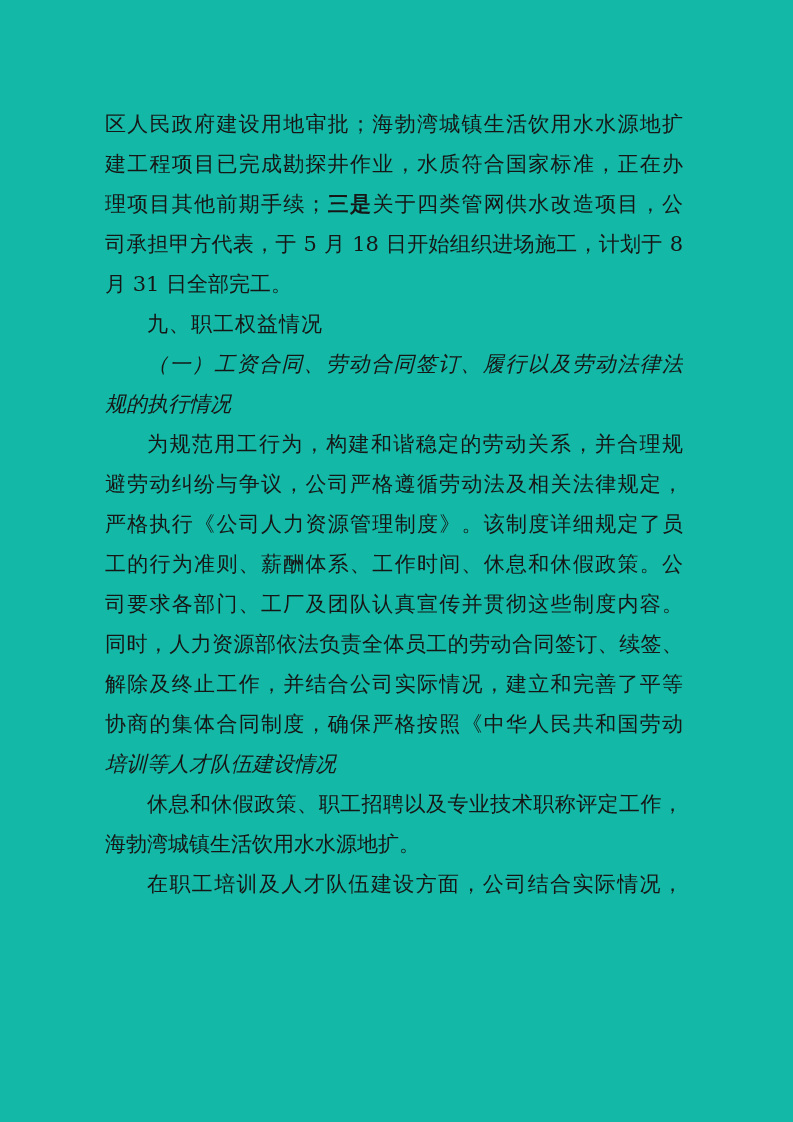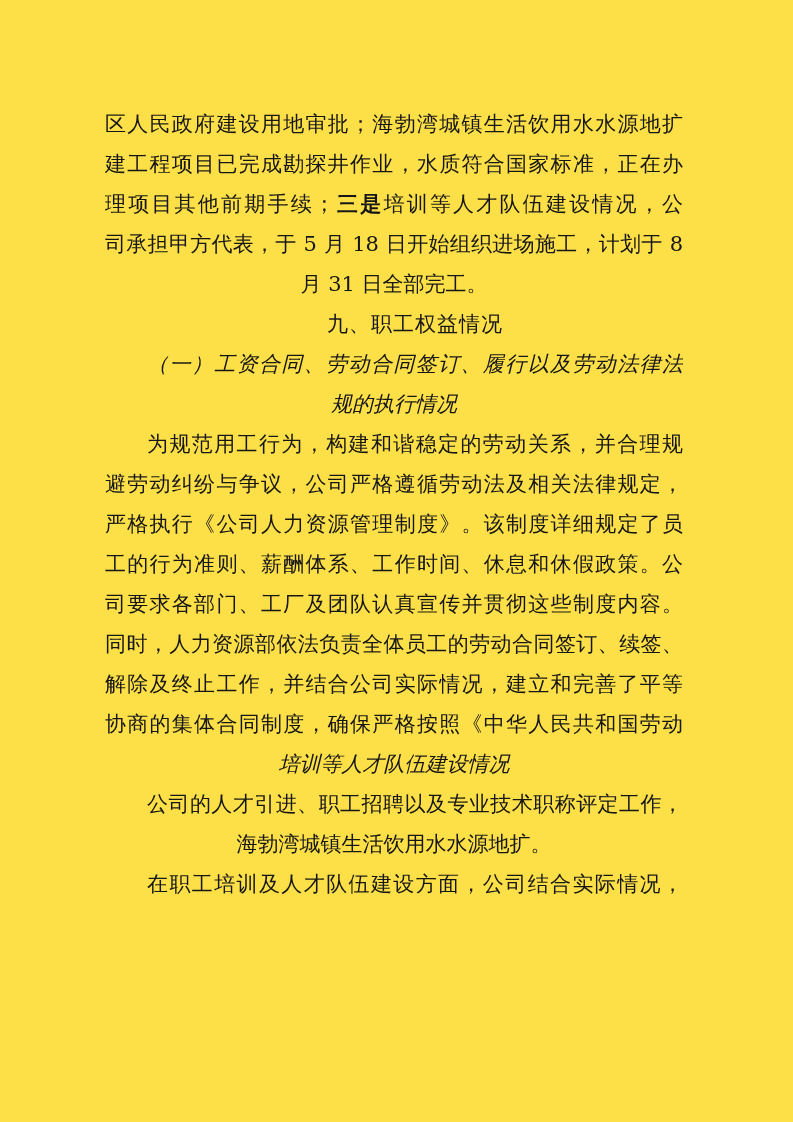--- a/index.html
+++ b/index.html
@@ -4,38 +4,38 @@
 <style>
   html, body {
     margin: 0;
     padding: 0;
     background: #ffffff;
   }
   .page {
     position: relative;
     width: 793px;
     height: 1122px;
-    background: #fde047;
+    background: #14b8a6;
     color: #161616;
     font-family: "DejaVu Serif", serif;
     overflow: hidden;
   }
   .content {
     position: absolute;
     left: 105px;
     top: 104px;
     width: 578px;
   }
   .line {
     height: 40px;
     line-height: 40px;
     font-size: 21px;
     overflow: hidden;
     white-space: nowrap;
-    text-align: center;
+    text-align: left;
   }
   .line.justify {
     white-space: normal;
     text-align: justify;
     text-align-last: justify;
   }
   .indent {
     text-indent: 42px;
   }
   .h1 {
@@ -51,39 +51,39 @@
   }
 </style>
 </head>
 <body>
 
 <div class="page">
   <div class="content">
 
     <div class="line justify">区人民政府建设用地审批；海勃湾城镇生活饮用水水源地扩</div>
     <div class="line justify">建工程项目已完成勘探井作业，水质符合国家标准，正在办</div>
-    <div class="line justify"><span>理项目其他前期手续；</span><span class="bold">三是</span><span>培训等人才队伍建设情况，公</span></div>
+    <div class="line justify"><span>理项目其他前期手续；</span><span class="bold">三是</span><span>关于四类管网供水改造项目，公</span></div>
     <div class="line justify">司承担甲方代表，于 5 月 18 日开始组织进场施工，计划于 8</div>
     <div class="line">月 31 日全部完工。</div>
 
     <div class="line h1 indent">九、职工权益情况</div>
 
     <div class="line h2 indent justify">（一）工资合同、劳动合同签订、履行以及劳动法律法</div>
     <div class="line h2">规的执行情况</div>
 
     <div class="line indent justify">为规范用工行为，构建和谐稳定的劳动关系，并合理规</div>
     <div class="line justify">避劳动纠纷与争议，公司严格遵循劳动法及相关法律规定，</div>
     <div class="line justify">严格执行《公司人力资源管理制度》。该制度详细规定了员</div>
     <div class="line justify">工的行为准则、薪酬体系、工作时间、休息和休假政策。公</div>
     <div class="line justify">司要求各部门、工厂及团队认真宣传并贯彻这些制度内容。</div>
     <div class="line justify">同时，人力资源部依法负责全体员工的劳动合同签订、续签、</div>
     <div class="line justify">解除及终止工作，并结合公司实际情况，建立和完善了平等</div>
     <div class="line justify">协商的集体合同制度，确保严格按照《中华人民共和国劳动</div>
 
     <div class="line h2">培训等人才队伍建设情况</div>
 
-    <div class="line indent justify">公司的人才引进、职工招聘以及专业技术职称评定工作，</div>
+    <div class="line indent justify">休息和休假政策、职工招聘以及专业技术职称评定工作，</div>
     <div class="line">海勃湾城镇生活饮用水水源地扩。</div>
 
     <div class="line indent justify">在职工培训及人才队伍建设方面，公司结合实际情况，</div>
 
   </div>
 </div>
 
 </body></html>

